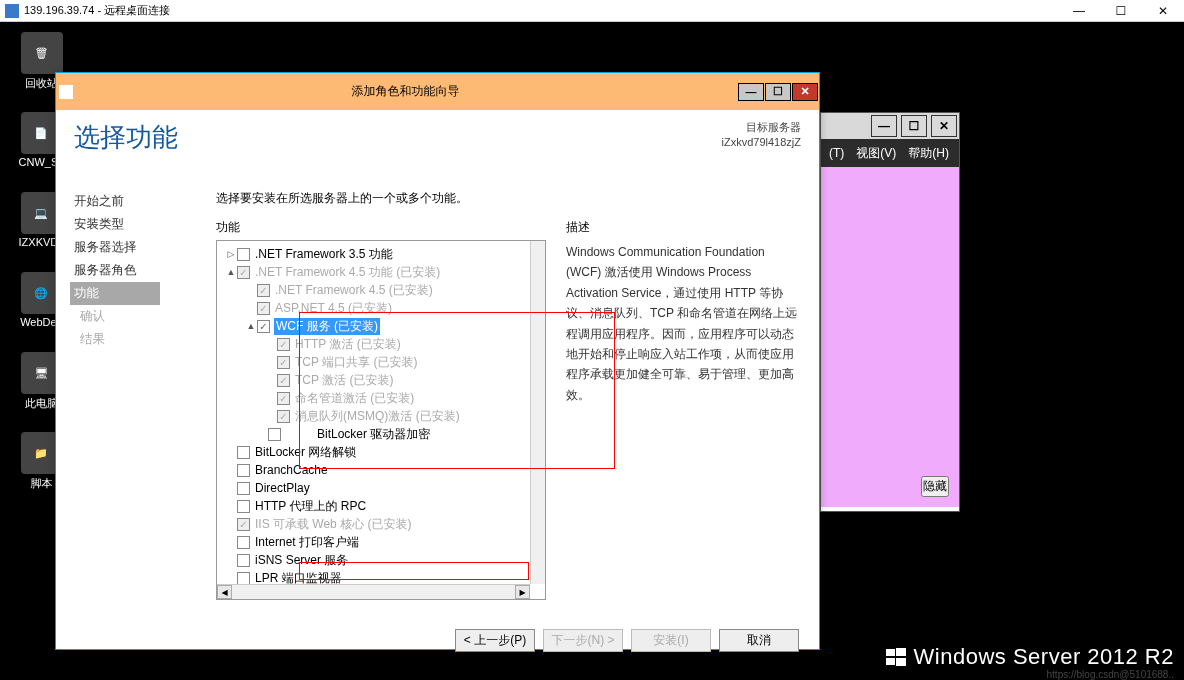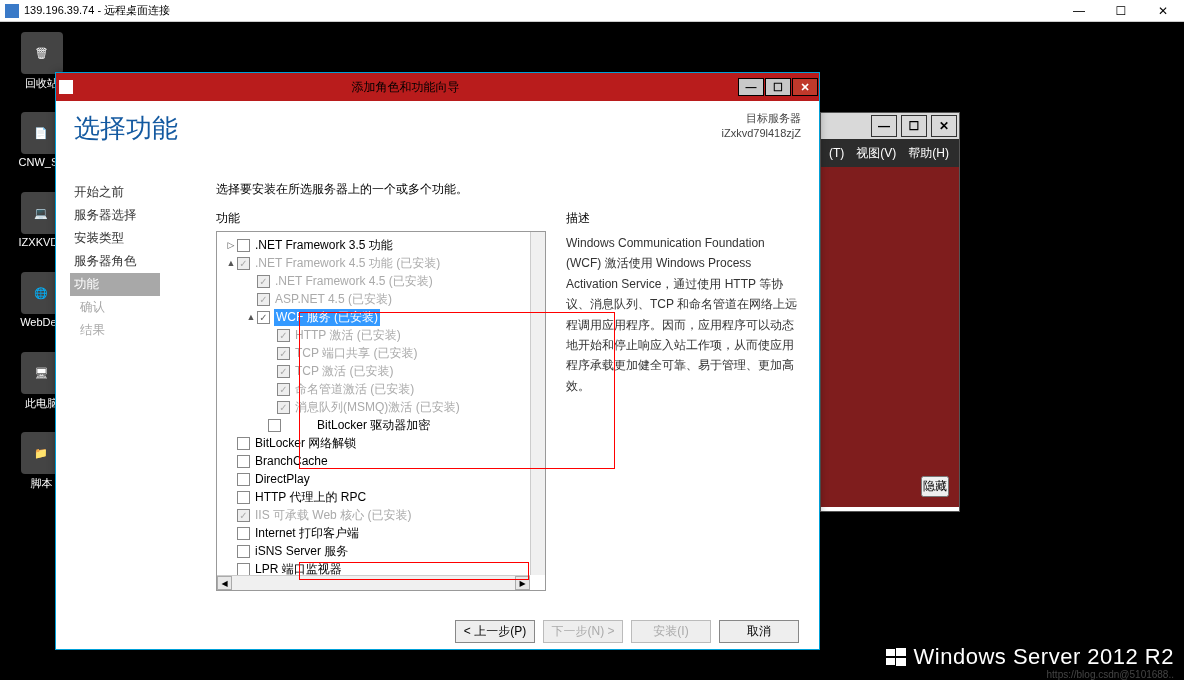--- a/index.html
+++ b/index.html
@@ -17,26 +17,26 @@
 
 
 .dicon { position: absolute; width: 55px; text-align: center; color: #fff; font-size: 11px; }
 .dicon .gly { width: 42px; height: 42px; margin: 0 auto 2px; background: #444; border-radius: 4px; display:flex; align-items:center; justify-content:center; }
 
 
 .bgwin { position: absolute; top: 90px; left: 820px; width: 140px; height: 400px; background: #fff; border: 1px solid #555; }
 .bgwin .tb { height: 26px; background: #d9d9d9; display:flex; justify-content:flex-end; }
 .bgwin .tb .b { width: 26px; height: 22px; border:1px solid #333; margin:2px 2px; display:flex;align-items:center;justify-content:center;font-size:12px;font-weight:bold; }
 .bgwin .menu { height: 28px; background: #2c2c2c; color:#fff; font-size:12px; display:flex; align-items:center; gap:12px; padding:0 8px; }
-.bgwin .body { background:#7f1d1d; height: 340px; position:relative; }
+.bgwin .body { background:#f0abfc; height: 340px; position:relative; }
 .bgwin .body .rt { position:absolute; bottom:10px; right:10px; font-size:12px; }
 
 
 .wizard { position: absolute; top: 50px; left: 55px; width: 765px; height: 578px; background: #fff; border: 1px solid #00a0d8; box-shadow: 0 0 8px rgba(0,0,0,0.3); }
-.wizard .wtb { height: 28px; background: #b91c1c; display: flex; align-items: center; }
+.wizard .wtb { height: 37px; background: #fdba74; display: flex; align-items: center; }
 .wizard .wtb .icon { width: 14px; height: 14px; margin-left: 3px; background:#fff; }
 .wizard .wtb .t { flex:1; text-align:center; color:#000; font-size:12px; }
 .wizard .wtb .btns { display:flex; }
 .wizard .wtb .b { width:26px; height:18px; border:1px solid #000; margin-right:1px; display:flex;align-items:center;justify-content:center;font-size:11px;font-weight:bold; background:#c8c8c8; cursor:pointer; }
 .wizard .wtb .b.close { background:#c0392b; color:#fff; }
 
 .wizard .header { height: 70px; display:flex; align-items: flex-start; padding: 10px 18px 0 18px; }
 .wizard .header .big { font-size: 26px; color:#1359a0; font-weight:300; }
 .wizard .header .srv { margin-left:auto; text-align:right; font-size:11px; color:#444; line-height:1.4; }
 
@@ -161,22 +161,22 @@
       <div class="big">选择功能</div>
       <div class="srv">
         <div>目标服务器</div>
         <div>iZxkvd79l418zjZ</div>
       </div>
     </div>
 
     <div class="content">
       <div class="sidebar" id="steps">
           <div class="step">开始之前</div>
+          <div class="step">安装类型</div>
           <div class="step">服务器选择</div>
-          <div class="step">安装类型</div>
           <div class="step">服务器角色</div>
           <div class="step active">功能</div>
           <div class="step disabled">确认</div>
           <div class="step disabled">结果</div>
         </div>
 
       <div class="main">
         <div class="instr">选择要安装在所选服务器上的一个或多个功能。</div>
         <div class="cols">
           <div class="listcol">

